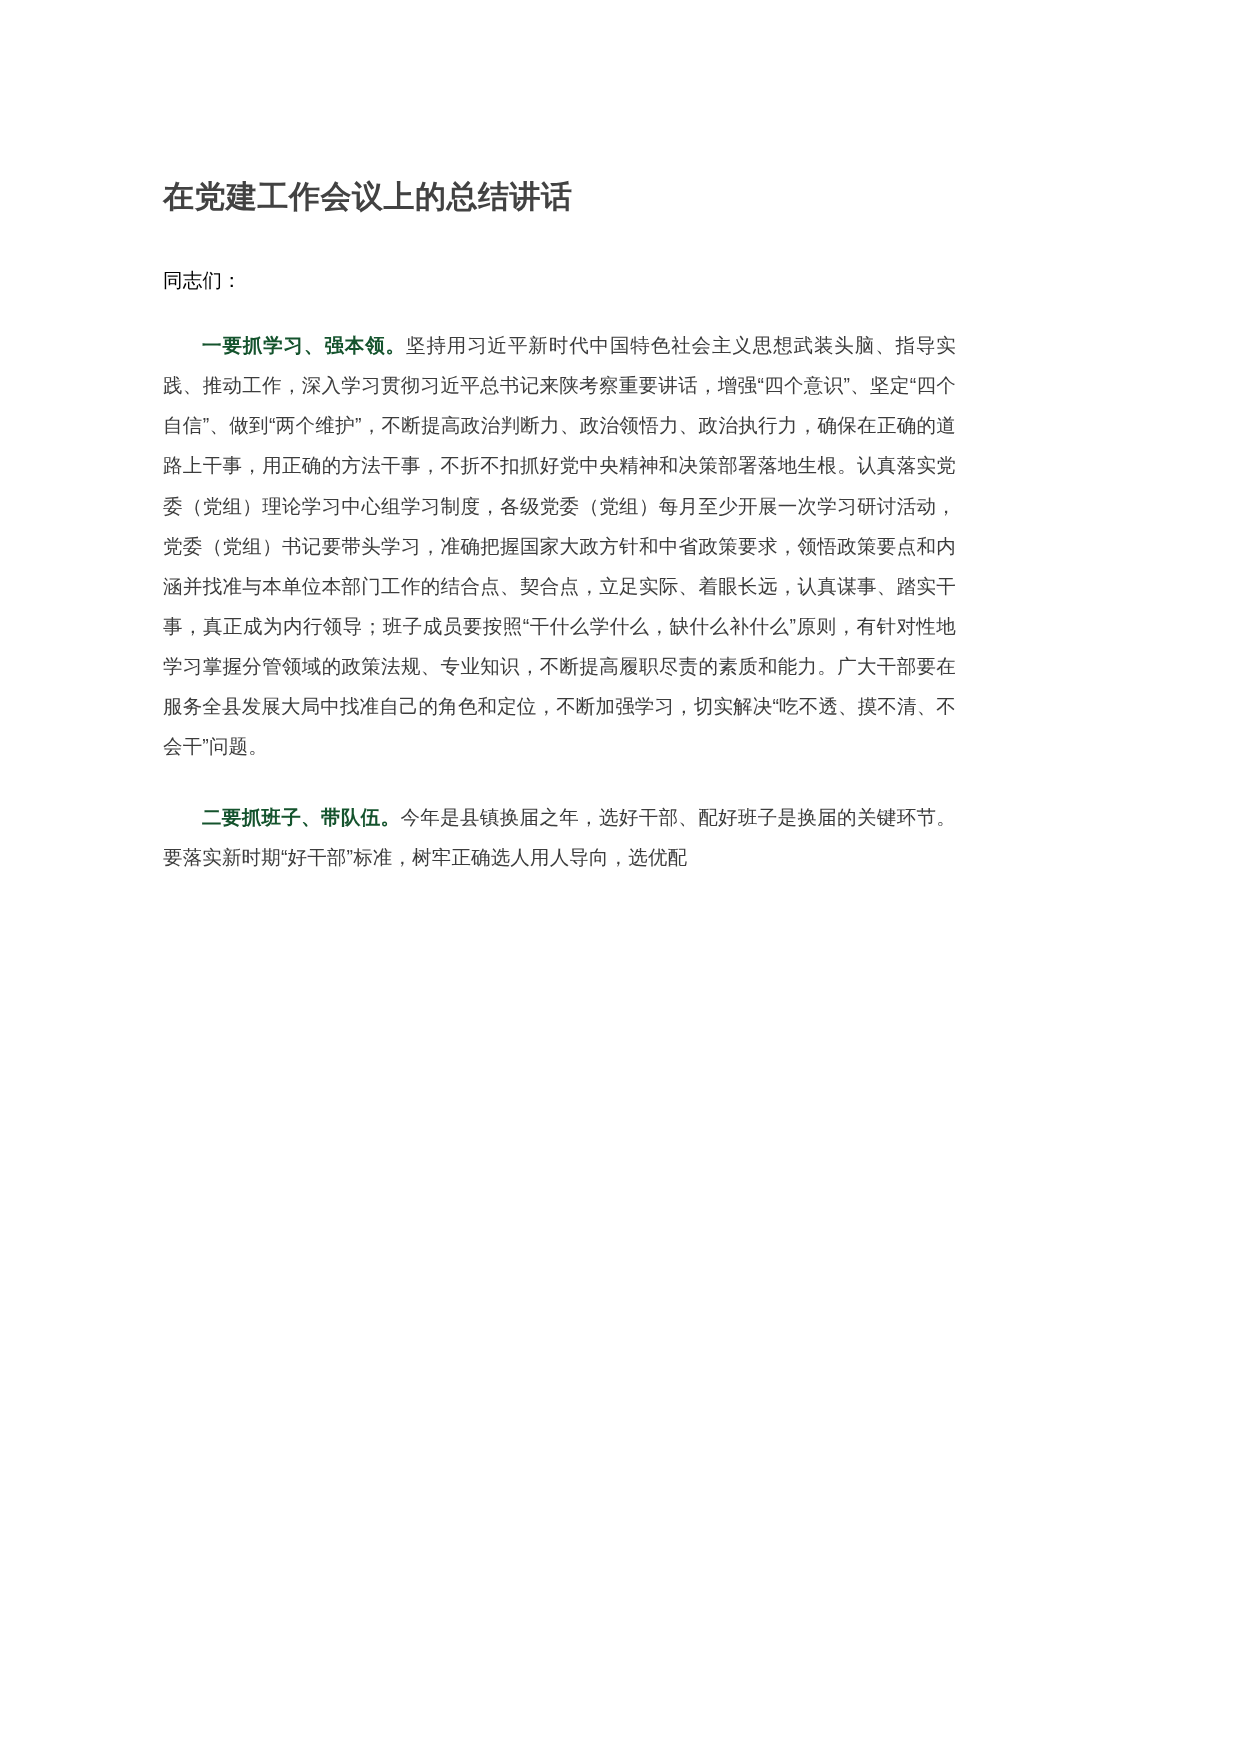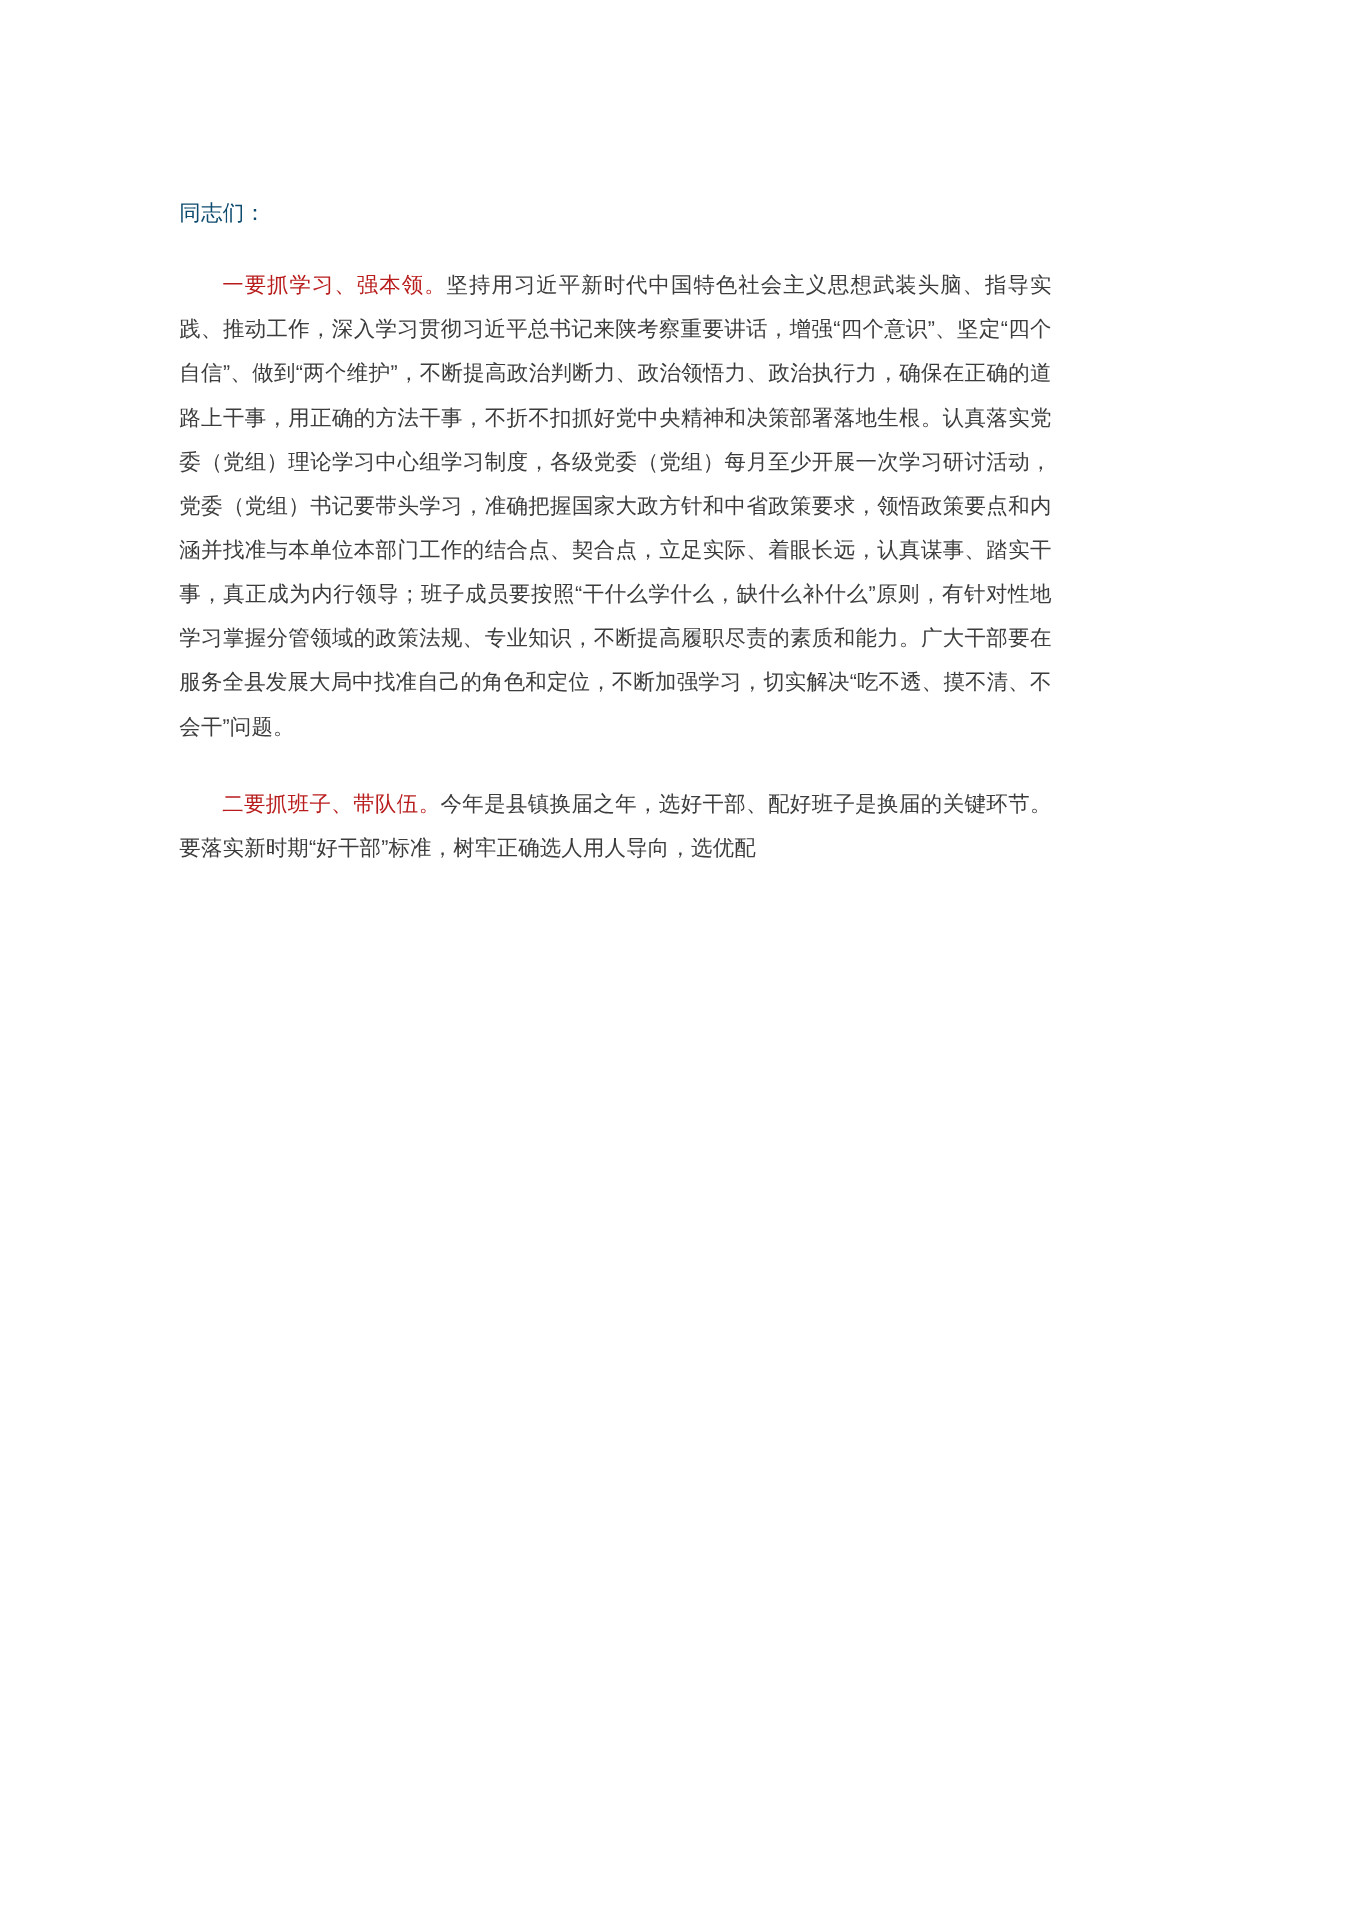--- a/index.html
+++ b/index.html
@@ -25,49 +25,50 @@
     font-size: 31px;
     font-weight: 700;
     color: #424242;
     letter-spacing: 0.5px;
     line-height: 1.35;
     margin: 0 0 44px 0;
     white-space: nowrap;
   }
   .salutation {
     font-size: 19.5px;
-    color: #0c4a6e;
+    color: #000000;
     line-height: 1.9;
     margin: 0 0 26px 0;
     letter-spacing: 0.2px;
   }
   .para {
     font-size: 19.5px;
     color: #3c3c3c;
     line-height: 2.06;
     margin: 0 0 30px 0;
     text-align: justify;
     text-justify: inter-ideograph;
     text-indent: 2em;
     letter-spacing: 0.15px;
     word-break: break-all;
   }
   .para:last-child {
     margin-bottom: 0;
   }
   .lead {
-    font-weight: 400;
-    color: #b91c1c;
+    font-weight: 700;
+    color: #14532d;
   }
 </style>
 </head>
 <body>
 
 <div class="page">
 
+  <h1 class="doc-title">在党建工作会议上的总结讲话</h1>
 
   <p class="salutation">同志们：</p>
 
 
   <p class="para"><span class="lead">一要抓学习、强本领。</span><span>坚持用习近平新时代中国特色社会主义思想武装头脑、指导实践、推动工作，深入学习贯彻习近平总书记来陕考察重要讲话，增强“四个意识”、坚定“四个自信”、做到“两个维护”，不断提高政治判断力、政治领悟力、政治执行力，确保在正确的道路上干事，用正确的方法干事，不折不扣抓好党中央精神和决策部署落地生根。认真落实党委（党组）理论学习中心组学习制度，各级党委（党组）每月至少开展一次学习研讨活动，党委（党组）书记要带头学习，准确把握国家大政方针和中省政策要求，领悟政策要点和内涵并找准与本单位本部门工作的结合点、契合点，立足实际、着眼长远，认真谋事、踏实干事，真正成为内行领导；班子成员要按照“干什么学什么，缺什么补什么”原则，有针对性地学习掌握分管领域的政策法规、专业知识，不断提高履职尽责的素质和能力。广大干部要在服务全县发展大局中找准自己的角色和定位，不断加强学习，切实解决“吃不透、摸不清、不会干”问题。</span></p>
 
   <p class="para"><span class="lead">二要抓班子、带队伍。</span><span>今年是县镇换届之年，选好干部、配好班子是换届的关键环节。要落实新时期“好干部”标准，树牢正确选人用人导向，选优配</span></p>
 
 </div>
 

